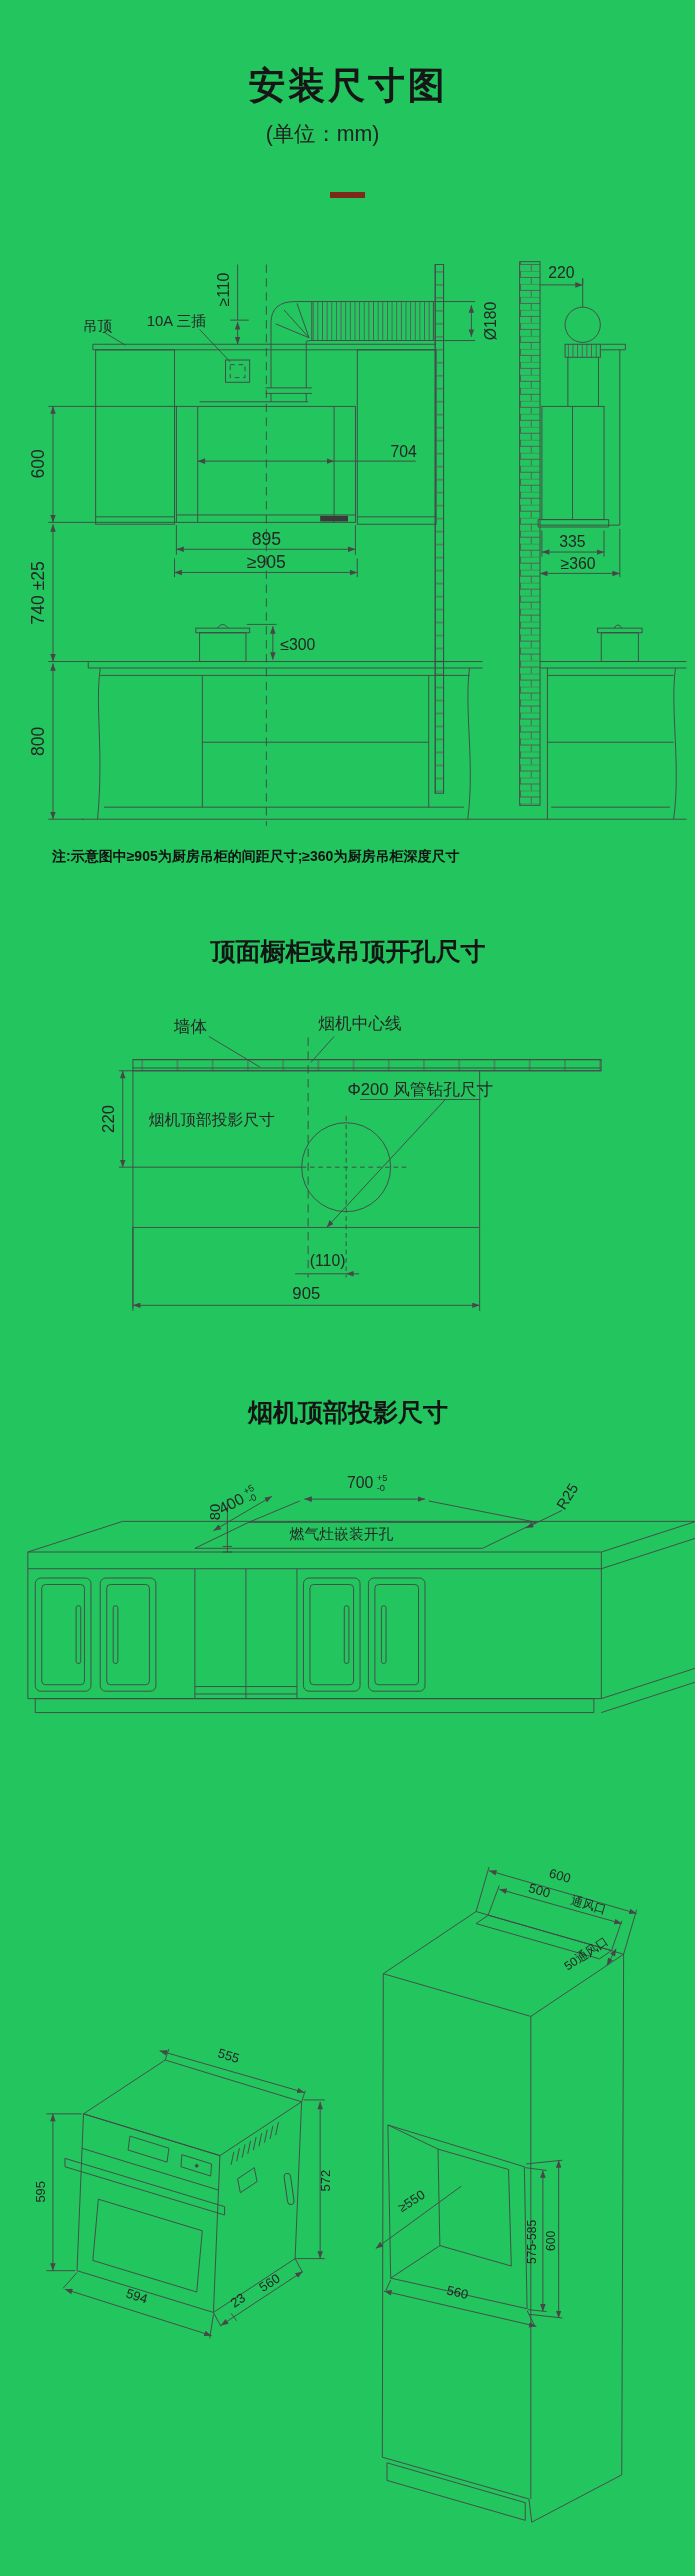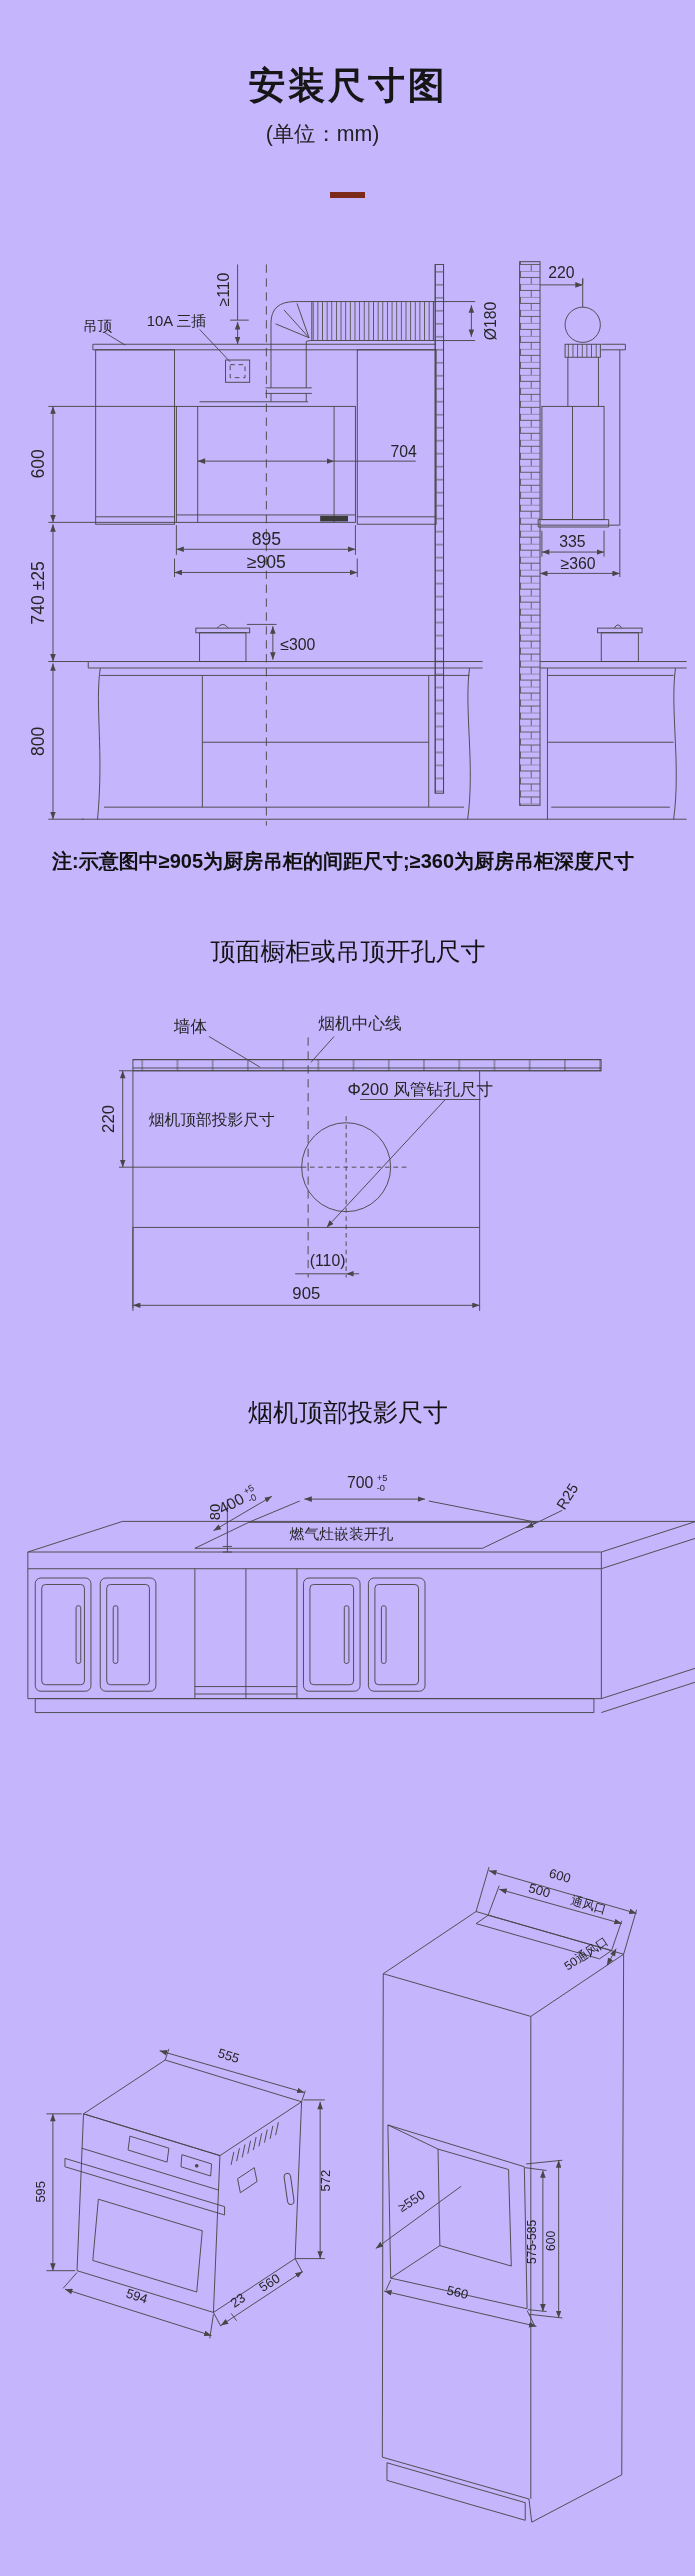--- a/index.html
+++ b/index.html
@@ -1,24 +1,24 @@
 <!DOCTYPE html>
 <html style="font-size:15px"><head>
 <meta charset="utf-8">
 <style>
   html,body{margin:0;padding:0;background:#fff;}
-  #page{position:relative;width:696px;height:2576px;background:#c4b5fd;overflow:hidden;
+  #page{position:relative;width:696px;height:2576px;background:#22c55e;overflow:hidden;
         font-family:"Liberation Sans","DejaVu Sans",sans-serif;color:#1c1c1c;}
   .title{position:absolute;top:61px;left:0;width:696px;text-align:center;
          font-size:37px;font-weight:700;letter-spacing:2.8px;color:#161616;}
   .subtitle{position:absolute;top:119px;left:0;width:645px;text-align:center;
             font-size:21.3px;color:#222;}
   .divider{position:absolute;top:192px;left:330px;width:35px;height:5.6px;background:#7c2b1a;}
-  .note{position:absolute;top:848px;left:52px;font-size:20px;font-weight:700;color:#111;}
-  .h2{position:absolute;left:0;width:696px;text-align:center;font-size:25px;font-weight:400;color:#141414;}
+  .note{position:absolute;top:848px;left:52px;font-size:14px;font-weight:700;color:#111;}
+  .h2{position:absolute;left:0;width:696px;text-align:center;font-size:25px;font-weight:700;color:#141414;}
   #h-top{top:935px;} #h-gas{top:1396px;} #h-oven{top:1808px;}
   svg{position:absolute;left:0;display:block;}
   #svg1{top:232px;} #svg2{top:979px;} #svg3{top:1434px;} #svg4{top:1828px;}
   svg text{fill:#262626;stroke:none;font-family:"Liberation Sans","DejaVu Sans",sans-serif;}
   .ln{stroke:#474747;fill:none;stroke-width:1;}
   .dash{stroke-dasharray:9 6;}
   .dash2{stroke-dasharray:5 4;}
 </style>
 </head>
 <body>

